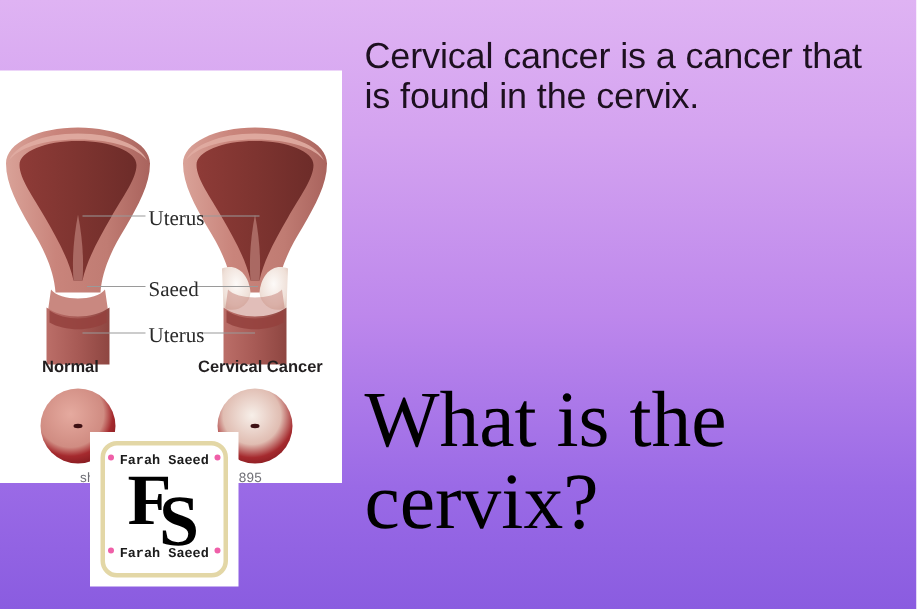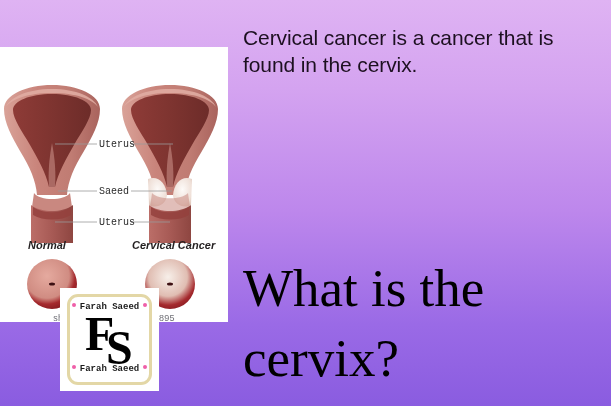--- a/index.html
+++ b/index.html
@@ -21,36 +21,36 @@
   }
 
   
   .text-col {
     position: absolute;
     left: 243px;
     top: 24px;
     width: 352px;
   }
   .para {
-    font-size: 21px;
+    font-size: 24px;
     line-height: 27px;
     color: #1d1020;
     letter-spacing: -0.1px;
     font-family: "Liberation Sans", sans-serif;
   }
   .para.p2 { margin-top: 27px; }
 
   .big-question {
     position: absolute;
     left: 243px;
     top: 253px;
     width: 360px;
     font-family: "Liberation Serif", serif;
     font-size: 53px;
-    line-height: 70px;
+    line-height: 55px;
     color: #000000;
     letter-spacing: 0px;
   }
 
   
   .diagram-panel {
     position: absolute;
     left: 0px;
     top: 47px;
     width: 228px;
@@ -69,32 +69,31 @@
   .anat-svg {
     position: absolute;
     left: 0;
     top: 0;
   }
 
   .cap {
     position: absolute;
     font-family: "Liberation Sans", sans-serif;
     font-weight: bold;
-    font-style: italic;
     font-size: 11px;
     color: #231f20;
     white-space: nowrap;
   }
   .cap-normal { left: 28px; top: 192px; }
   .cap-cancer { left: 132px; top: 192px; }
 
   .lbl {
     position: absolute;
-    font-family: Liberation Mono, monospace;
-    font-size: 10px;
+    font-family: Liberation Serif, serif;
+    font-size: 14px;
     color: #2b2b2b;
     white-space: nowrap;
   }
   .lbl-uterus { left: 99px; top: 92px; }
   .lbl-cervix { left: 99px; top: 139px; }
   .lbl-vagina { left: 99px; top: 170px; }
 
   .watermark {
     position: absolute;
     left: 0;

